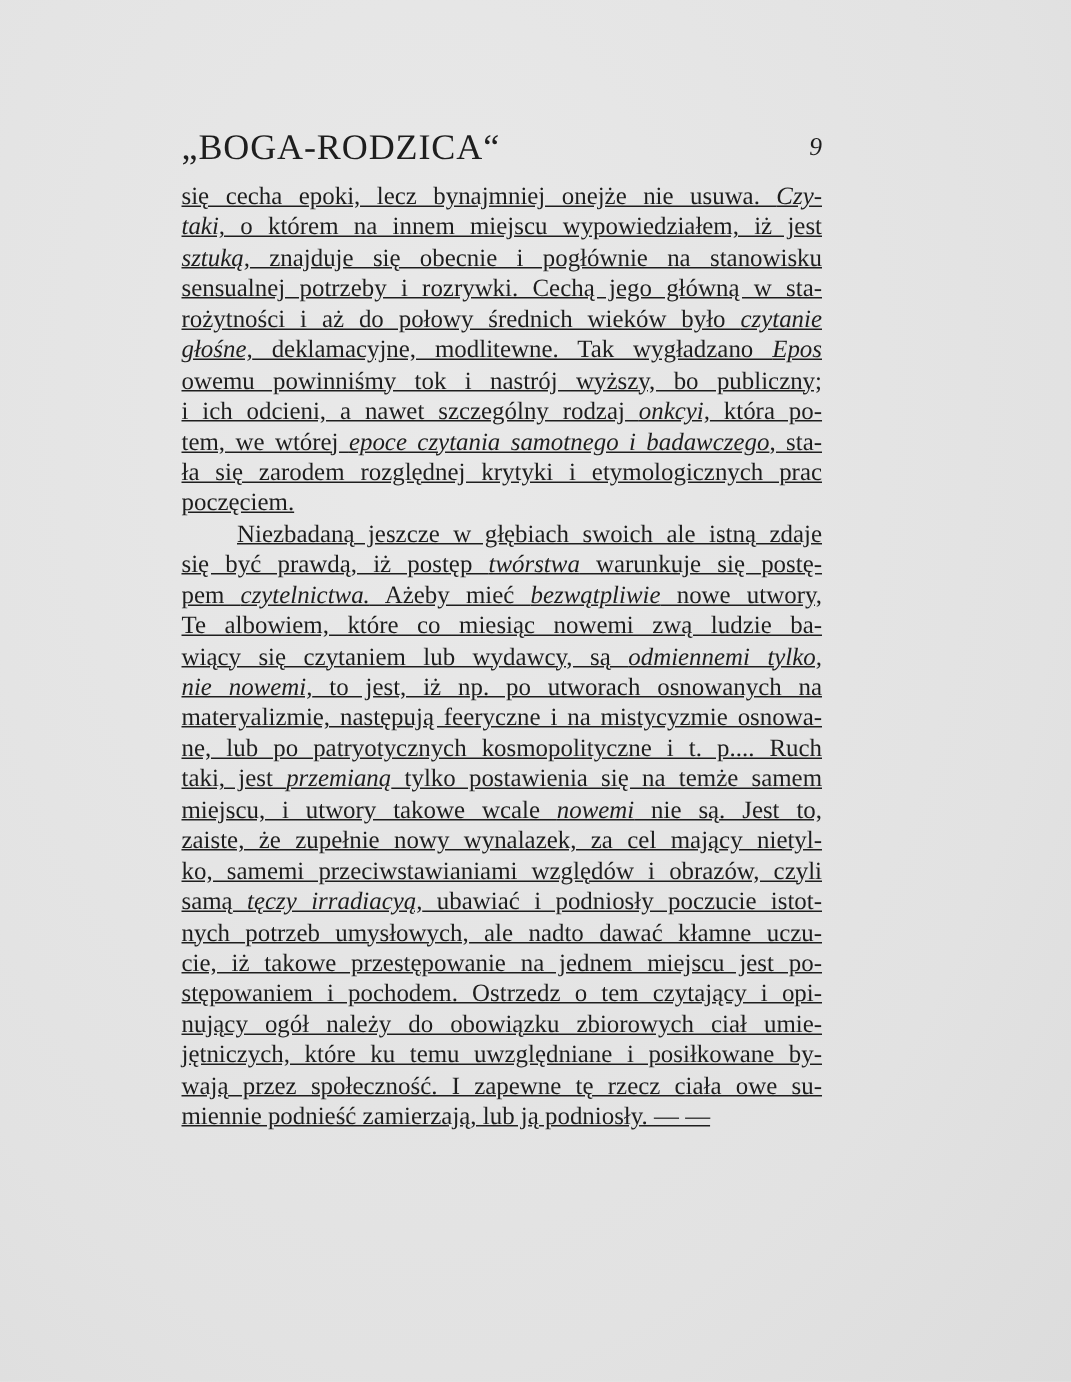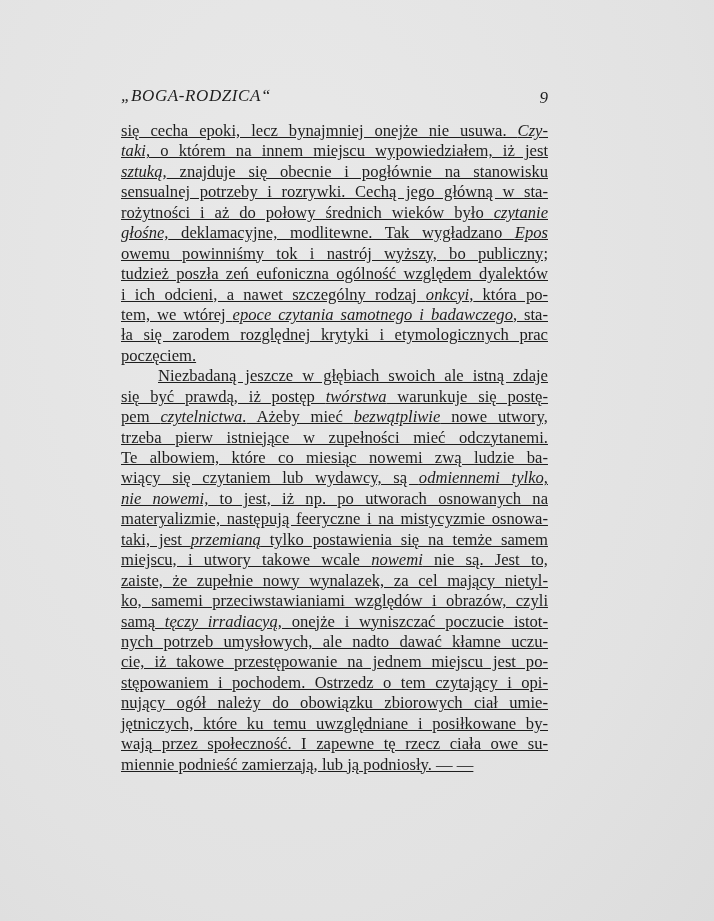--- a/index.html
+++ b/index.html
@@ -9,21 +9,21 @@
     background-image: radial-gradient(ellipse at 40% 30%, #e9e9e9 0%, #e2e2e2 70%, #dcdcdc 100%);
     font-family: "Liberation Serif", "DejaVu Serif", serif;
     color:#1e1e1e;
     position:relative;
   }
   .header {
     position:absolute; left:121px; top:86px; width:427px; height:24px;
   }
   .running-title {
     position:absolute; left:0; top:0;
-    font-style:italic; font-size:17px; letter-spacing:0.6px;
+    font-size:24px; letter-spacing:0.6px;
   }
   .page-number {
     position:absolute; right:0; top:2px;
     font-style:italic; font-size:17px;
   }
   .body {
     position:absolute; left:121px; top:121px; width:427px;
     font-size:16.6px; line-height:20.45px;text-decoration:underline;
   }
   .line {
@@ -44,38 +44,37 @@
 </div>
 
 <div class="body" id="body-text">
     <span class="line"><span>się cecha epoki, lecz bynajmniej onejże nie usuwa. </span><span class="it">Czy-</span></span>
     <span class="line"><span class="it">taki,</span><span> o którem na innem miejscu wypowiedziałem, iż jest</span></span>
     <span class="line"><span class="it">sztuką,</span><span>  znajduje się obecnie i pogłównie na stanowisku</span></span>
     <span class="line"><span>sensualnej potrzeby i rozrywki.  Cechą jego główną w sta-</span></span>
     <span class="line"><span>rożytności i aż do połowy średnich wieków było </span><span class="it">czytanie</span></span>
     <span class="line"><span class="it">głośne,</span><span> deklamacyjne, modlitewne.  Tak wygładzano </span><span class="it">Epos</span></span>
     <span class="line"><span>owemu powinniśmy tok i nastrój wyższy, bo publiczny;</span></span>
-    <span class="line"><span>tudzież poszła zeń eufoniczna ogólność względem dyalektów</span></span>
     <span class="line"><span>i ich odcieni, a nawet szczególny rodzaj </span><span class="it">onkcyi,</span><span> która po-</span></span>
     <span class="line"><span>tem, we wtórej </span><span class="it">epoce czytania samotnego i badawczego</span><span>, sta-</span></span>
     <span class="line"><span>ła się zarodem rozględnej krytyki i etymologicznych prac</span></span>
     <span class="line last"><span>poczęciem.</span></span>
     <span class="line indent"><span>Niezbadaną jeszcze w głębiach swoich ale istną zdaje</span></span>
     <span class="line"><span>się być prawdą, iż postęp </span><span class="it">twórstwa</span><span> warunkuje się postę-</span></span>
     <span class="line"><span>pem </span><span class="it">czytelnictwa.</span><span>  Ażeby mieć </span><span class="it">bezwątpliwie</span><span> nowe utwory,</span></span>
-    <span class="line"><span>trzeba pierw istniejące w zupełności mieć odczytanemi.</span></span>
     <span class="line"><span>Te albowiem, które co miesiąc nowemi zwą ludzie ba-</span></span>
     <span class="line"><span>wiący się czytaniem lub wydawcy, są </span><span class="it">odmiennemi tylko,</span></span>
     <span class="line"><span class="it">nie nowemi,</span><span> to jest, iż np.  po utworach osnowanych na</span></span>
     <span class="line"><span>materyalizmie, następują feeryczne i na mistycyzmie osnowa-</span></span>
+    <span class="line"><span>ne, lub po patryotycznych kosmopolityczne i t. p....  Ruch</span></span>
     <span class="line"><span>taki, jest </span><span class="it">przemianą</span><span> tylko postawienia się na temże samem</span></span>
     <span class="line"><span>miejscu, i utwory takowe wcale </span><span class="it">nowemi</span><span> nie są.  Jest to,</span></span>
     <span class="line"><span>zaiste, że zupełnie nowy wynalazek, za cel mający nietyl-</span></span>
     <span class="line"><span>ko, samemi przeciwstawianiami względów i obrazów, czyli</span></span>
-    <span class="line"><span>samą </span><span class="it">tęczy irradiacyą,</span><span> onejże i wyniszczać poczucie istot-</span></span>
+    <span class="line"><span>samą </span><span class="it">tęczy irradiacyą,</span><span> ubawiać i podniosły poczucie istot-</span></span>
     <span class="line"><span>nych potrzeb umysłowych, ale nadto dawać kłamne uczu-</span></span>
     <span class="line"><span>cie, iż takowe przestępowanie na jednem miejscu jest po-</span></span>
     <span class="line"><span>stępowaniem i pochodem.  Ostrzedz o tem czytający i opi-</span></span>
     <span class="line"><span>nujący ogół należy do obowiązku zbiorowych ciał umie-</span></span>
     <span class="line"><span>jętniczych, które ku temu uwzględniane i posiłkowane by-</span></span>
     <span class="line"><span>wają przez społeczność.  I zapewne tę rzecz ciała owe su-</span></span>
     <span class="line last"><span>miennie podnieść zamierzają, lub ją podniosły. — —</span></span>
   </div>
 
 </body></html>

